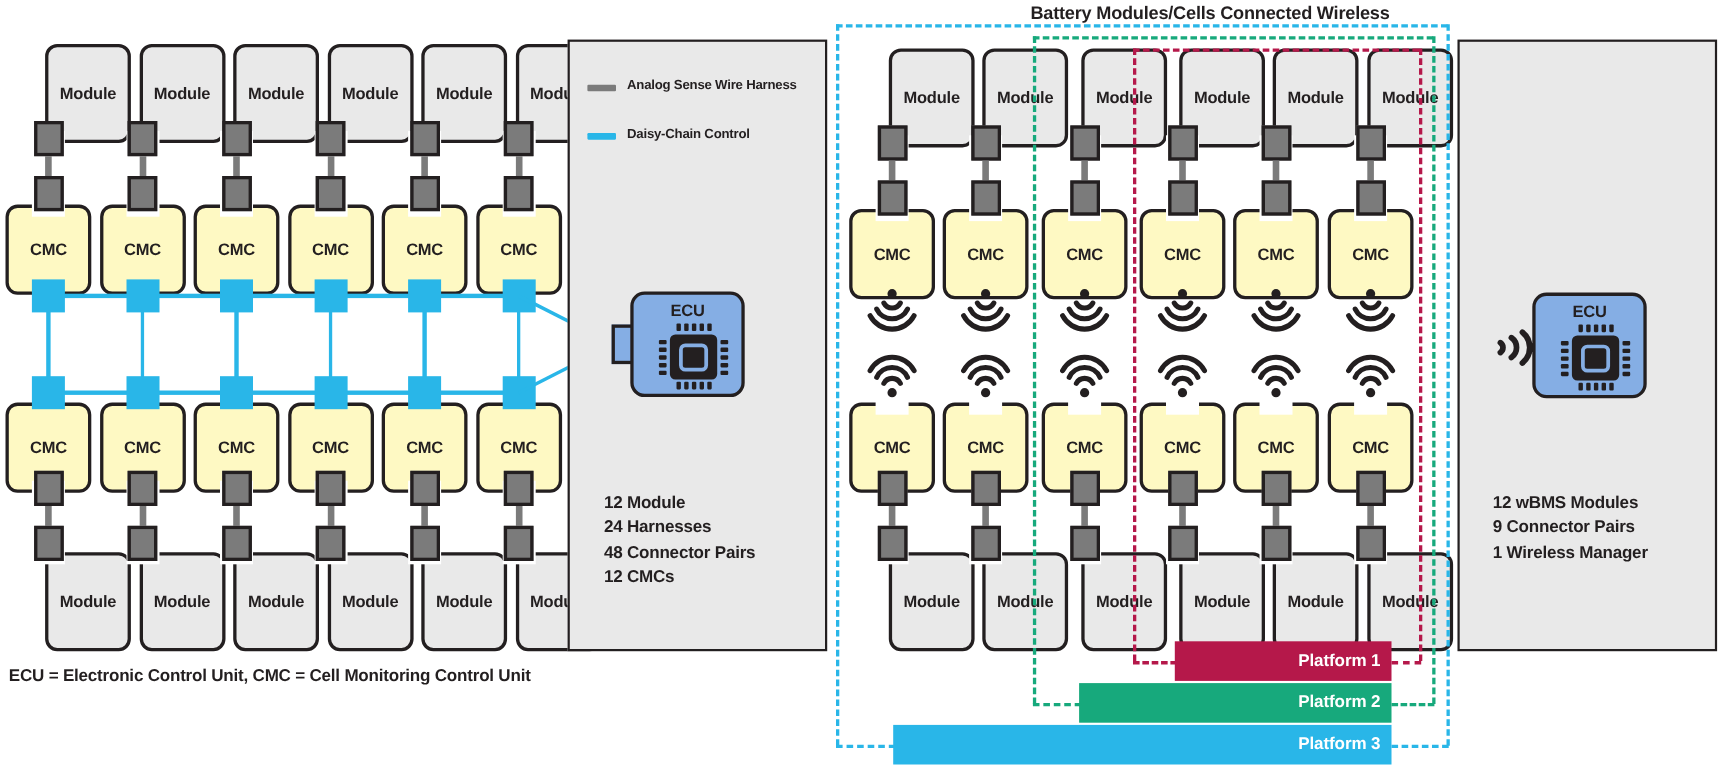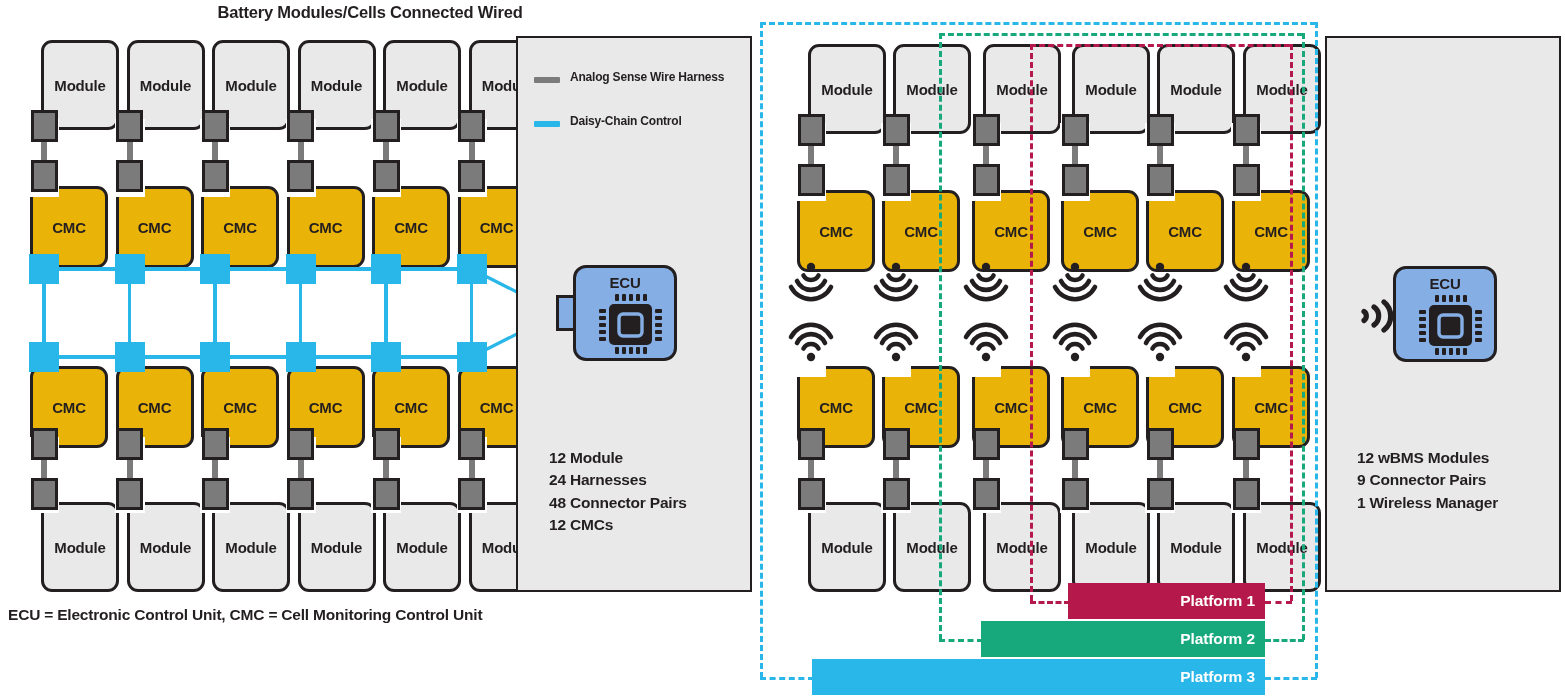--- a/index.html
+++ b/index.html
@@ -21,21 +21,21 @@
   
   .node {
     position:absolute;
     border:3.2px solid #231f20;
     border-radius:11px;
     display:flex; align-items:center; justify-content:center;
     font-size:15px; font-weight:bold; letter-spacing:-0.2px;
     color:#231f20;
   }
   .node.module { background:#e9e9e9;margin-left:36px; }
-  .node.cmc    { background:#eab308;margin-left:25px; }
+  .node.cmc    { background:#fef9c3; }
 
   
   .notch { position:absolute; background:#ffffff; }
 
   
   .conn {
     position:absolute; background:#7b7b7b;
     border:3px solid #231f20;
   }
   .conn-wire { position:absolute; background:#7b7b7b; }
@@ -89,21 +89,21 @@
   .dash-h { position:absolute; height:0; border-top-style:dashed; border-top-width:3.4px; }
   .dash-v { position:absolute; width:0; border-left-style:dashed; border-left-width:3.4px; }
 
   svg { display:block; overflow:visible; }
 </style>
 </head>
 <body>
 
 <div id="stage">
 
-  <div class="section-title" style="left:0px; top:3px; width:740px;">Battery Modules/Cells Connected Wired</div>
+  <div class="section-title" style="left:820px; top:3px; width:560px;">Battery Modules/Cells Connected Wireless</div>
 
   <div id="wired-layer">
       <div class="node module" style="left:5px; top:40px; width:78px; height:90px;">
         <span>Module</span>
       </div>
       <div class="notch" style="left:29px; top:119px; width:30px; height:13px; background:#ffffff;"></div>
       <div class="node cmc" style="left:5px; top:186px; width:78px; height:82px;">
         <span>CMC</span>
       </div>
       <div class="notch" style="left:29px; top:184px; width:30px; height:13px; background:#ffffff;"></div>

